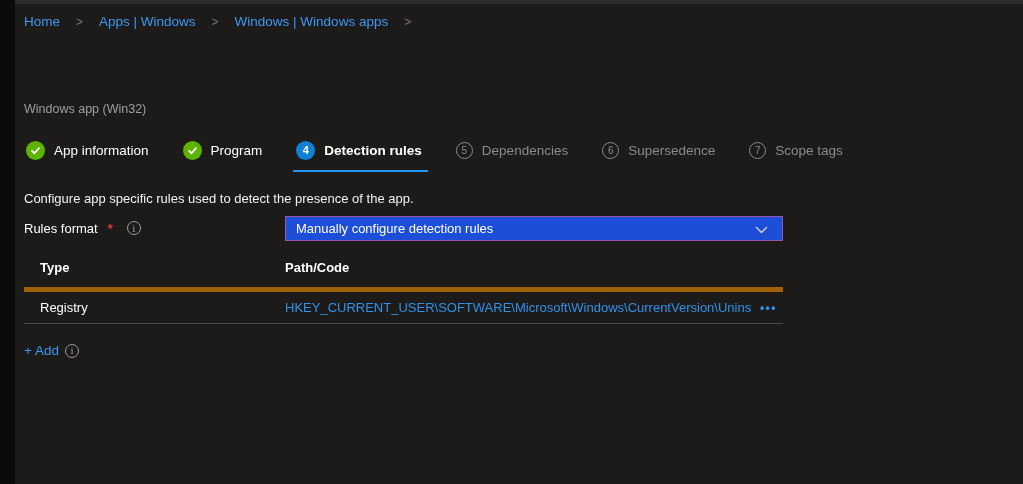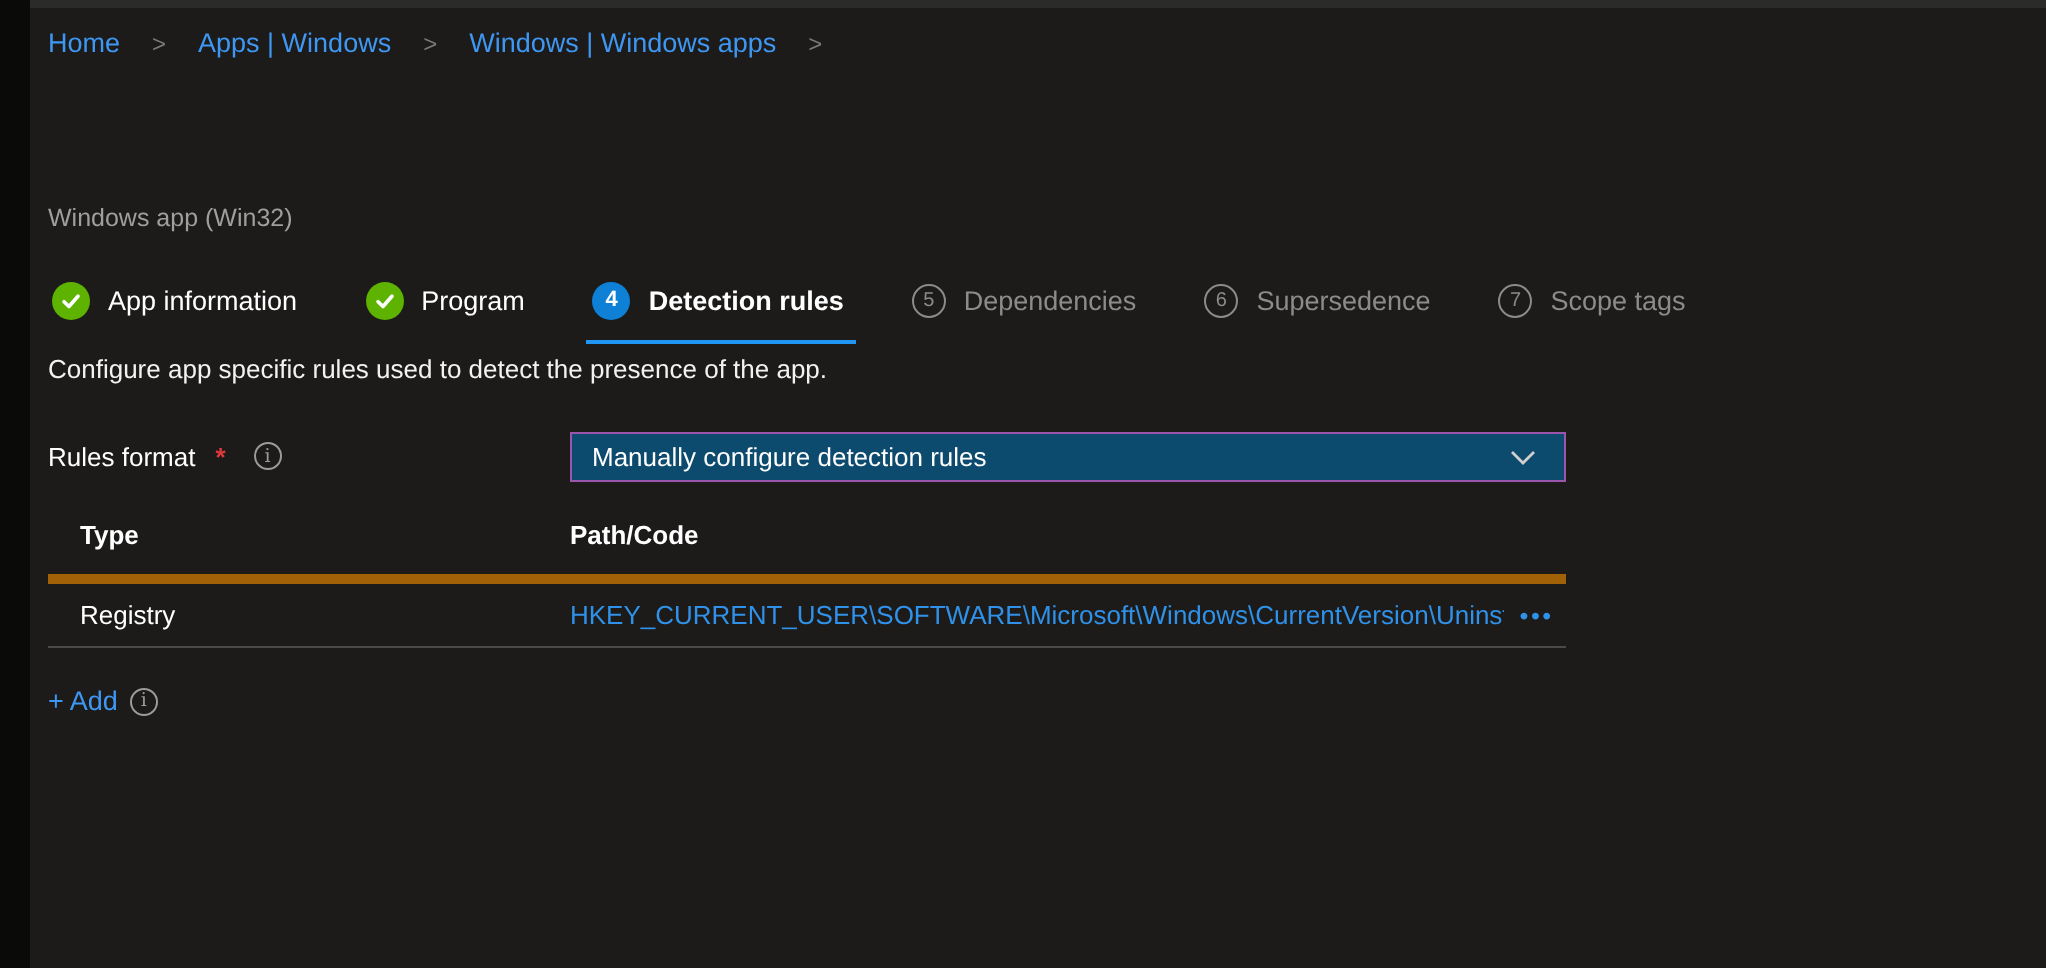--- a/index.html
+++ b/index.html
@@ -30,28 +30,28 @@
   .step { display:flex; align-items:center; gap:9px; position:relative; cursor:pointer; height:24px; }
   .step-circle { width:19px; height:19px; border-radius:50%; display:flex; align-items:center; justify-content:center; flex:0 0 auto; }
   .step.complete .step-circle { background:#5db300; }
   .step.active .step-circle { background:#0e80d6; font-size:11px; font-weight:bold; color:#fff; }
   .step.active .step-label { font-weight:bold; color:#fff; }
   .step.active::after { content:""; position:absolute; left:-3px; right:-6px; bottom:-10px; height:2px; background:#1f96f4; }
   .step.upcoming .step-circle { width:17px; height:17px; background:transparent; border:1px solid #8d8b89; color:#8d8b89; font-size:10px; }
   .step.upcoming .step-label { color:#8d8b89; }
 
   
-  .description { position:absolute; left:9px; top:173px; font-size:13px; color:#f3f2f1; }
+  .description { position:absolute; left:9px; top:187px; font-size:13px; color:#f3f2f1; }
 
   
   .form-row { position:absolute; left:9px; top:212px; right:0; height:26px; }
   .field-label { position:absolute; left:0; top:5px; font-size:13px; display:flex; align-items:flex-start; gap:8px; }
   .req { color:#e0383b; font-weight:bold; margin-left:2px; }
   .info-icon { width:14px; height:14px; border:1px solid #9d9b99; border-radius:50%; color:#9d9b99; font-size:9.5px; display:inline-flex; align-items:center; justify-content:center; margin-left:6px; font-family:"DejaVu Serif",serif; cursor:pointer; }
-  .dropdown { position:absolute; left:261px; top:0; width:498px; height:25px; background:#0c4a6e; border:1.5px solid #9c55ad; display:flex; align-items:center; padding:0 10px; cursor:pointer; }
+  .dropdown { position:absolute; left:261px; top:0; width:498px; height:25px; background:#1d4ed8; border:1.5px solid #9c55ad; display:flex; align-items:center; padding:0 10px; cursor:pointer; }
   .dropdown-value { font-size:13px; color:#ffffff; flex:1; }
   .chevron { flex:0 0 auto; margin-right:4px; }
 
   
   .rules-table { position:absolute; left:9px; top:256px; width:759px; font-size:13px; }
   .t-head { display:flex; height:32px; align-items:flex-start; font-weight:bold; border-bottom:5px solid #a16207; }
   .t-row  { display:flex; height:32px; align-items:center; border-bottom:1px solid #4c4a48; }
   .col-type { width:261px; padding-left:16px; flex:0 0 auto; }
   .col-path { flex:1; display:flex; align-items:center; overflow:hidden; }
   .path-link { color:#2f91e8; white-space:nowrap; overflow:hidden; cursor:pointer; }

